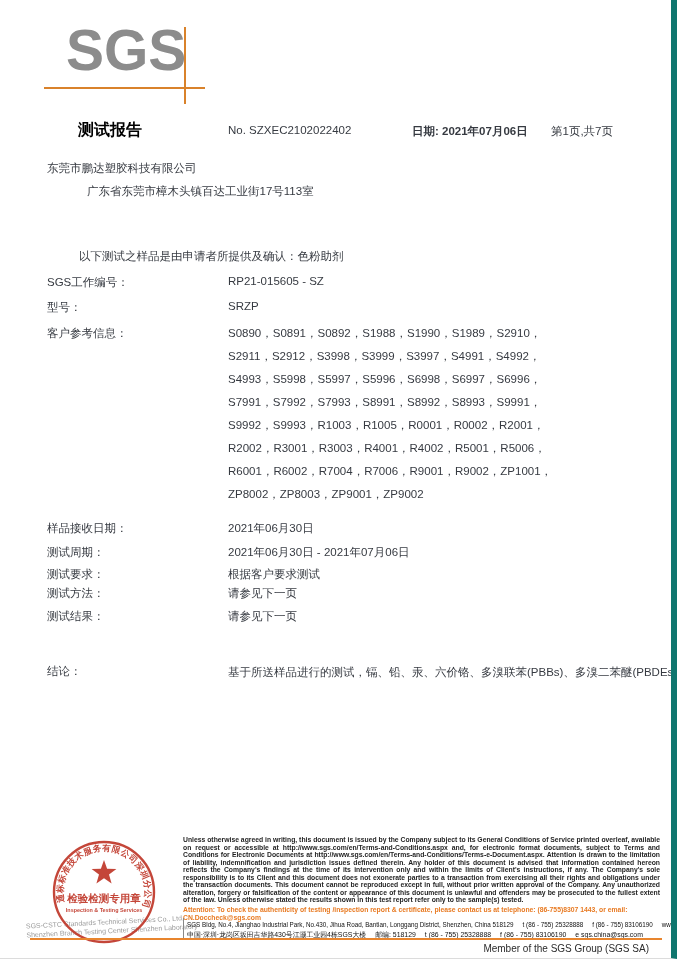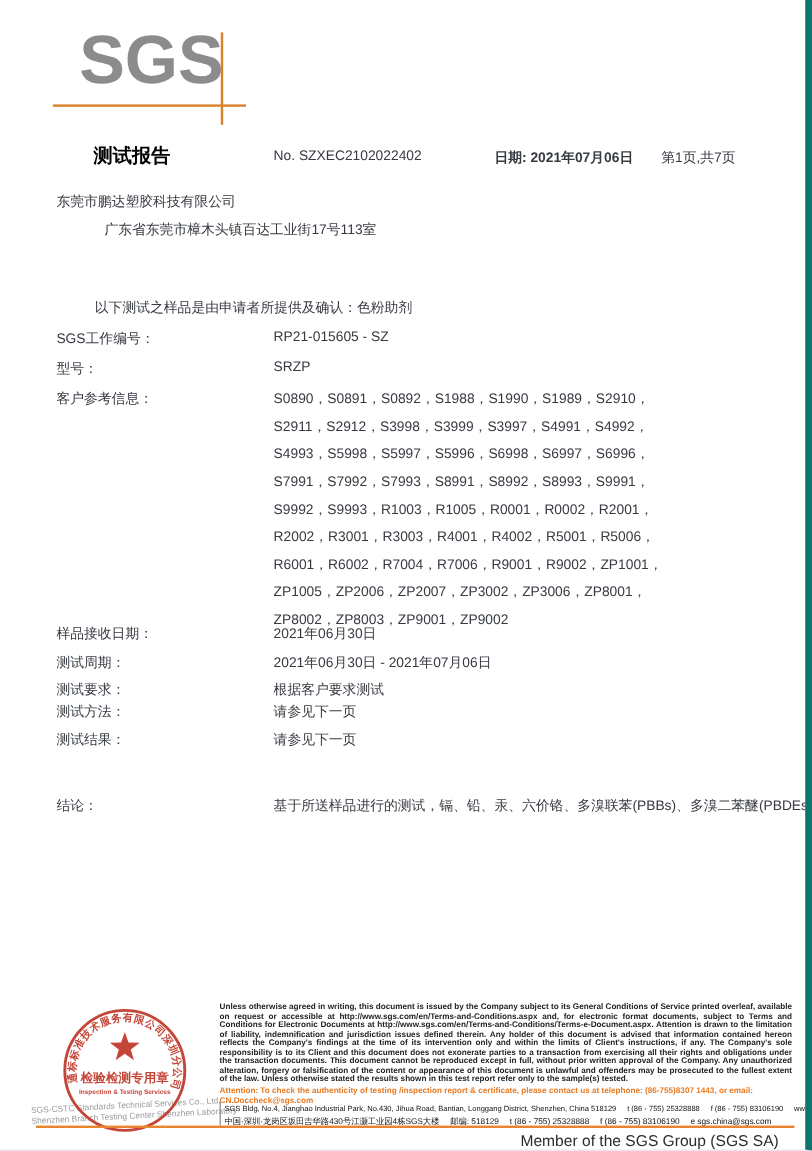--- a/index.html
+++ b/index.html
@@ -45,21 +45,21 @@
   }
   .f-attention {
     left:183px; top:906px; width:477px;
     font-size:6.8px; line-height:7.5px; font-weight:bold; color:#e87a22;
   }
   .f-addr { left:187px; font-size:6.3px; color:#111; display:flex; gap:9px; white-space:nowrap; align-items:baseline; }
   .f-addr1 { top:921px; }
   .f-addr2 { top:930px; font-size:6.9px; }
   .f-divider { left:183px; top:918px; width:1px; height:20px; background:#888; }
   .f-orange-rule { left:30px; top:938px; width:632px; height:2px; background:#e8852e; }
-  .f-member { right:22px; top:943px; font-size:13px; color:#2b2b2b; }
+  .f-member { right:22px; top:943px; font-size:10px; color:#2b2b2b; }
 
   
   .lab-lines {
     left:26px; top:917px; width:175px;
     font-size:7px; line-height:9px; color:#9b9b9b;
     transform:rotate(-3deg);
   }
   .stamp { left:40px; top:836px; opacity:0.93; }
 </style>
 </head>
@@ -94,21 +94,20 @@
   <div class="frow" style="top:322px">
     <span class="lbl" style="line-height:23px">客户参考信息：</span>
     <span class="val client-lines">
       <div>S0890，S0891，S0892，S1988，S1990，S1989，S2910，</div>
       <div>S2911，S2912，S3998，S3999，S3997，S4991，S4992，</div>
       <div>S4993，S5998，S5997，S5996，S6998，S6997，S6996，</div>
       <div>S7991，S7992，S7993，S8991，S8992，S8993，S9991，</div>
       <div>S9992，S9993，R1003，R1005，R0001，R0002，R2001，</div>
       <div>R2002，R3001，R3003，R4001，R4002，R5001，R5006，</div>
       <div>R6001，R6002，R7004，R7006，R9001，R9002，ZP1001，</div>
-      <div>ZP1005，ZP2006，ZP2007，ZP3002，ZP3006，ZP8001，</div>
       <div>ZP8002，ZP8003，ZP9001，ZP9002</div>
     </span>
   </div>
 
   <div class="frow" style="top:521px">
     <span class="lbl">样品接收日期：</span>
     <span class="val">2021年06月30日</span>
   </div>
 
   <div class="frow" style="top:545px">

